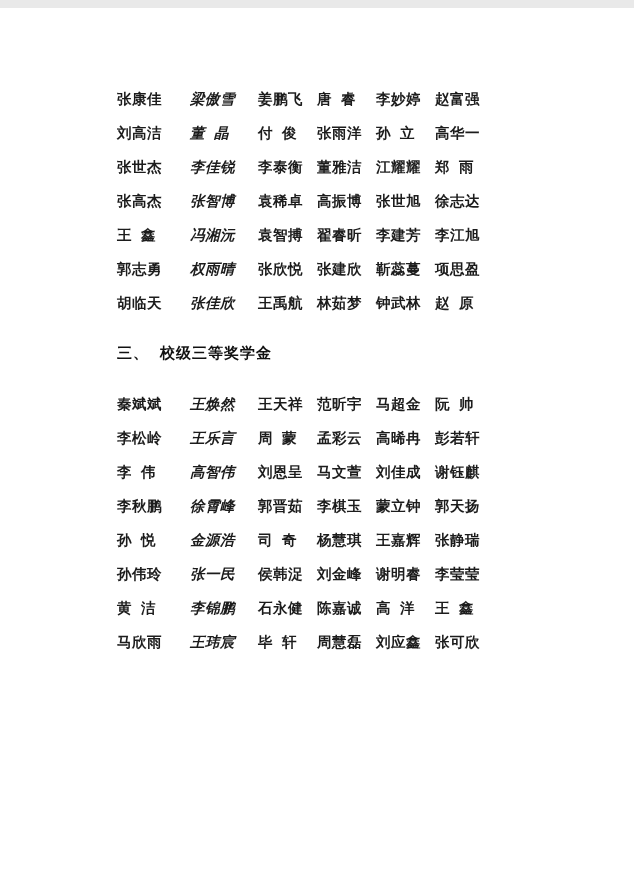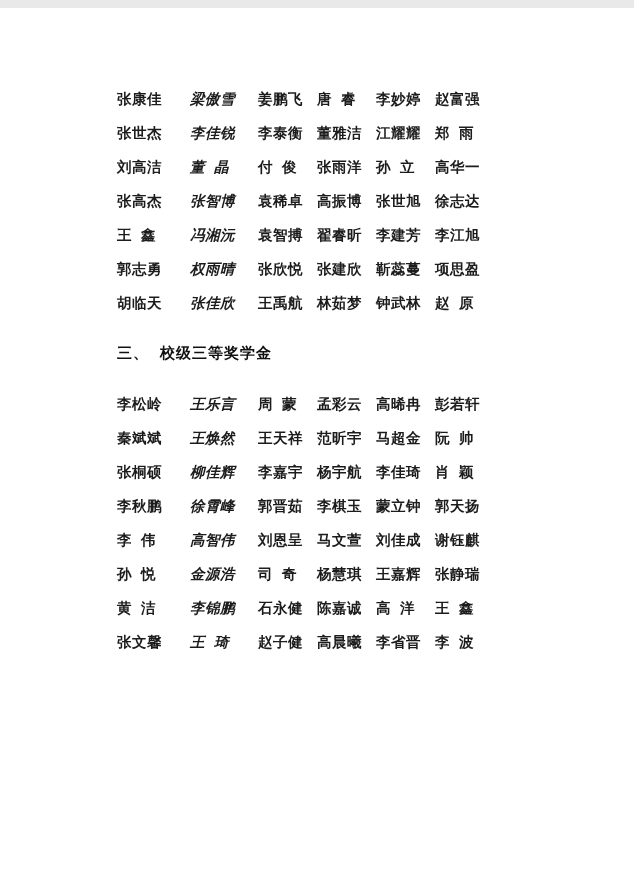--- a/index.html
+++ b/index.html
@@ -68,36 +68,36 @@
     <div class="name-grid">
         <div class="name-row">
           <span class="name-cell">张康佳</span>
           <span class="name-cell">梁傲雪</span>
           <span class="name-cell">姜鹏飞</span>
           <span class="name-cell">唐  睿</span>
           <span class="name-cell">李妙婷</span>
           <span class="name-cell">赵富强</span>
         </div>
         <div class="name-row">
+          <span class="name-cell">刘高洁</span>
+          <span class="name-cell">董  晶</span>
+          <span class="name-cell">付  俊</span>
+          <span class="name-cell">张雨洋</span>
+          <span class="name-cell">孙  立</span>
+          <span class="name-cell">高华一</span>
+        </div>
+        <div class="name-row">
           <span class="name-cell">张世杰</span>
           <span class="name-cell">李佳锐</span>
           <span class="name-cell">李泰衡</span>
           <span class="name-cell">董雅洁</span>
           <span class="name-cell">江耀耀</span>
           <span class="name-cell">郑  雨</span>
         </div>
         <div class="name-row">
-          <span class="name-cell">刘高洁</span>
-          <span class="name-cell">董  晶</span>
-          <span class="name-cell">付  俊</span>
-          <span class="name-cell">张雨洋</span>
-          <span class="name-cell">孙  立</span>
-          <span class="name-cell">高华一</span>
-        </div>
-        <div class="name-row">
           <span class="name-cell">张高杰</span>
           <span class="name-cell">张智博</span>
           <span class="name-cell">袁稀卓</span>
           <span class="name-cell">高振博</span>
           <span class="name-cell">张世旭</span>
           <span class="name-cell">徐志达</span>
         </div>
         <div class="name-row">
           <span class="name-cell">王  鑫</span>
           <span class="name-cell">冯湘沅</span>
@@ -124,81 +124,81 @@
         </div>
       </div>
 
     <div class="section-heading">
       <span class="heading-number">三、</span>
       <span class="heading-title">校级三等奖学金</span>
     </div>
 
     <div class="name-grid">
         <div class="name-row">
+          <span class="name-cell">秦斌斌</span>
+          <span class="name-cell">王焕然</span>
+          <span class="name-cell">王天祥</span>
+          <span class="name-cell">范昕宇</span>
+          <span class="name-cell">马超金</span>
+          <span class="name-cell">阮  帅</span>
+        </div>
+        <div class="name-row">
           <span class="name-cell">李松岭</span>
           <span class="name-cell">王乐言</span>
           <span class="name-cell">周  蒙</span>
           <span class="name-cell">孟彩云</span>
           <span class="name-cell">高晞冉</span>
           <span class="name-cell">彭若轩</span>
         </div>
         <div class="name-row">
-          <span class="name-cell">秦斌斌</span>
-          <span class="name-cell">王焕然</span>
-          <span class="name-cell">王天祥</span>
-          <span class="name-cell">范昕宇</span>
-          <span class="name-cell">马超金</span>
-          <span class="name-cell">阮  帅</span>
-        </div>
-        <div class="name-row">
-          <span class="name-cell">张桐硕</span>
-          <span class="name-cell">柳佳辉</span>
-          <span class="name-cell">李嘉宇</span>
-          <span class="name-cell">杨宇航</span>
-          <span class="name-cell">李佳琦</span>
-          <span class="name-cell">肖  颖</span>
+          <span class="name-cell">李  伟</span>
+          <span class="name-cell">高智伟</span>
+          <span class="name-cell">刘恩呈</span>
+          <span class="name-cell">马文萱</span>
+          <span class="name-cell">刘佳成</span>
+          <span class="name-cell">谢钰麒</span>
         </div>
         <div class="name-row">
           <span class="name-cell">李秋鹏</span>
           <span class="name-cell">徐霄峰</span>
           <span class="name-cell">郭晋茹</span>
           <span class="name-cell">李棋玉</span>
           <span class="name-cell">蒙立钟</span>
           <span class="name-cell">郭天扬</span>
         </div>
         <div class="name-row">
-          <span class="name-cell">李  伟</span>
-          <span class="name-cell">高智伟</span>
-          <span class="name-cell">刘恩呈</span>
-          <span class="name-cell">马文萱</span>
-          <span class="name-cell">刘佳成</span>
-          <span class="name-cell">谢钰麒</span>
-        </div>
-        <div class="name-row">
           <span class="name-cell">孙  悦</span>
           <span class="name-cell">金源浩</span>
           <span class="name-cell">司  奇</span>
           <span class="name-cell">杨慧琪</span>
           <span class="name-cell">王嘉辉</span>
           <span class="name-cell">张静瑞</span>
         </div>
         <div class="name-row">
+          <span class="name-cell">孙伟玲</span>
+          <span class="name-cell">张一民</span>
+          <span class="name-cell">侯韩浞</span>
+          <span class="name-cell">刘金峰</span>
+          <span class="name-cell">谢明睿</span>
+          <span class="name-cell">李莹莹</span>
+        </div>
+        <div class="name-row">
           <span class="name-cell">黄  洁</span>
           <span class="name-cell">李锦鹏</span>
           <span class="name-cell">石永健</span>
           <span class="name-cell">陈嘉诚</span>
           <span class="name-cell">高  洋</span>
           <span class="name-cell">王  鑫</span>
         </div>
         <div class="name-row">
-          <span class="name-cell">张文馨</span>
-          <span class="name-cell">王  琦</span>
-          <span class="name-cell">赵子健</span>
-          <span class="name-cell">高晨曦</span>
-          <span class="name-cell">李省晋</span>
-          <span class="name-cell">李  波</span>
+          <span class="name-cell">马欣雨</span>
+          <span class="name-cell">王玮宸</span>
+          <span class="name-cell">毕  轩</span>
+          <span class="name-cell">周慧磊</span>
+          <span class="name-cell">刘应鑫</span>
+          <span class="name-cell">张可欣</span>
         </div>
       </div>
 
   </div>
 
   <div class="page-edge-artifact"></div>
 </div>
 
 </body></html>

